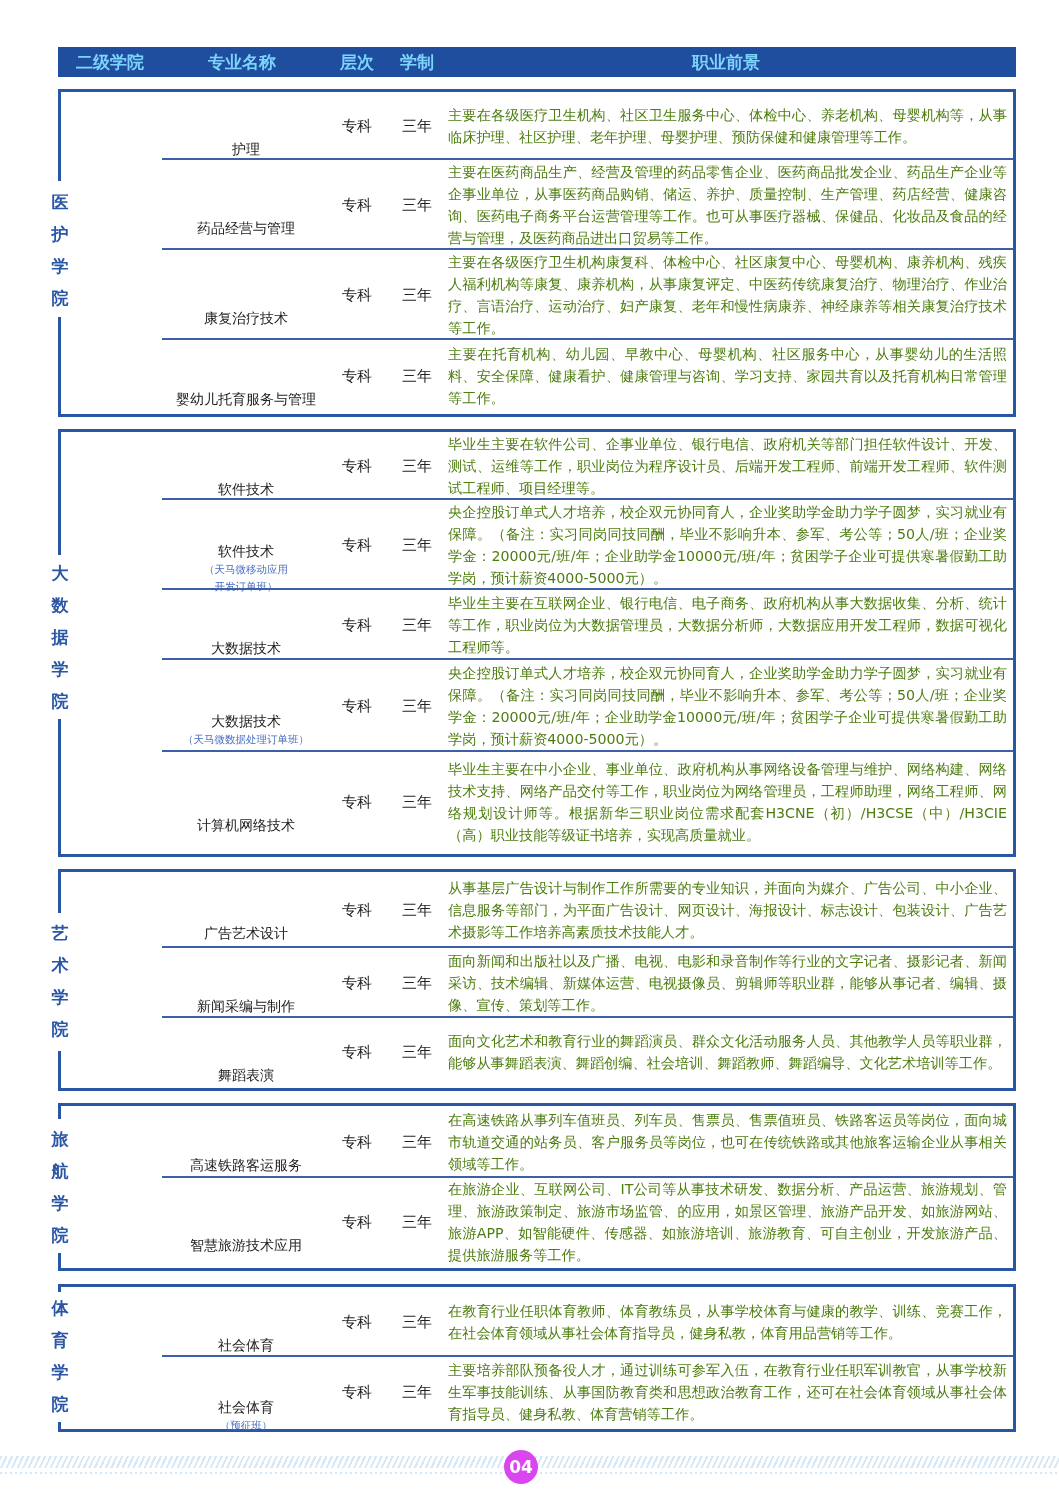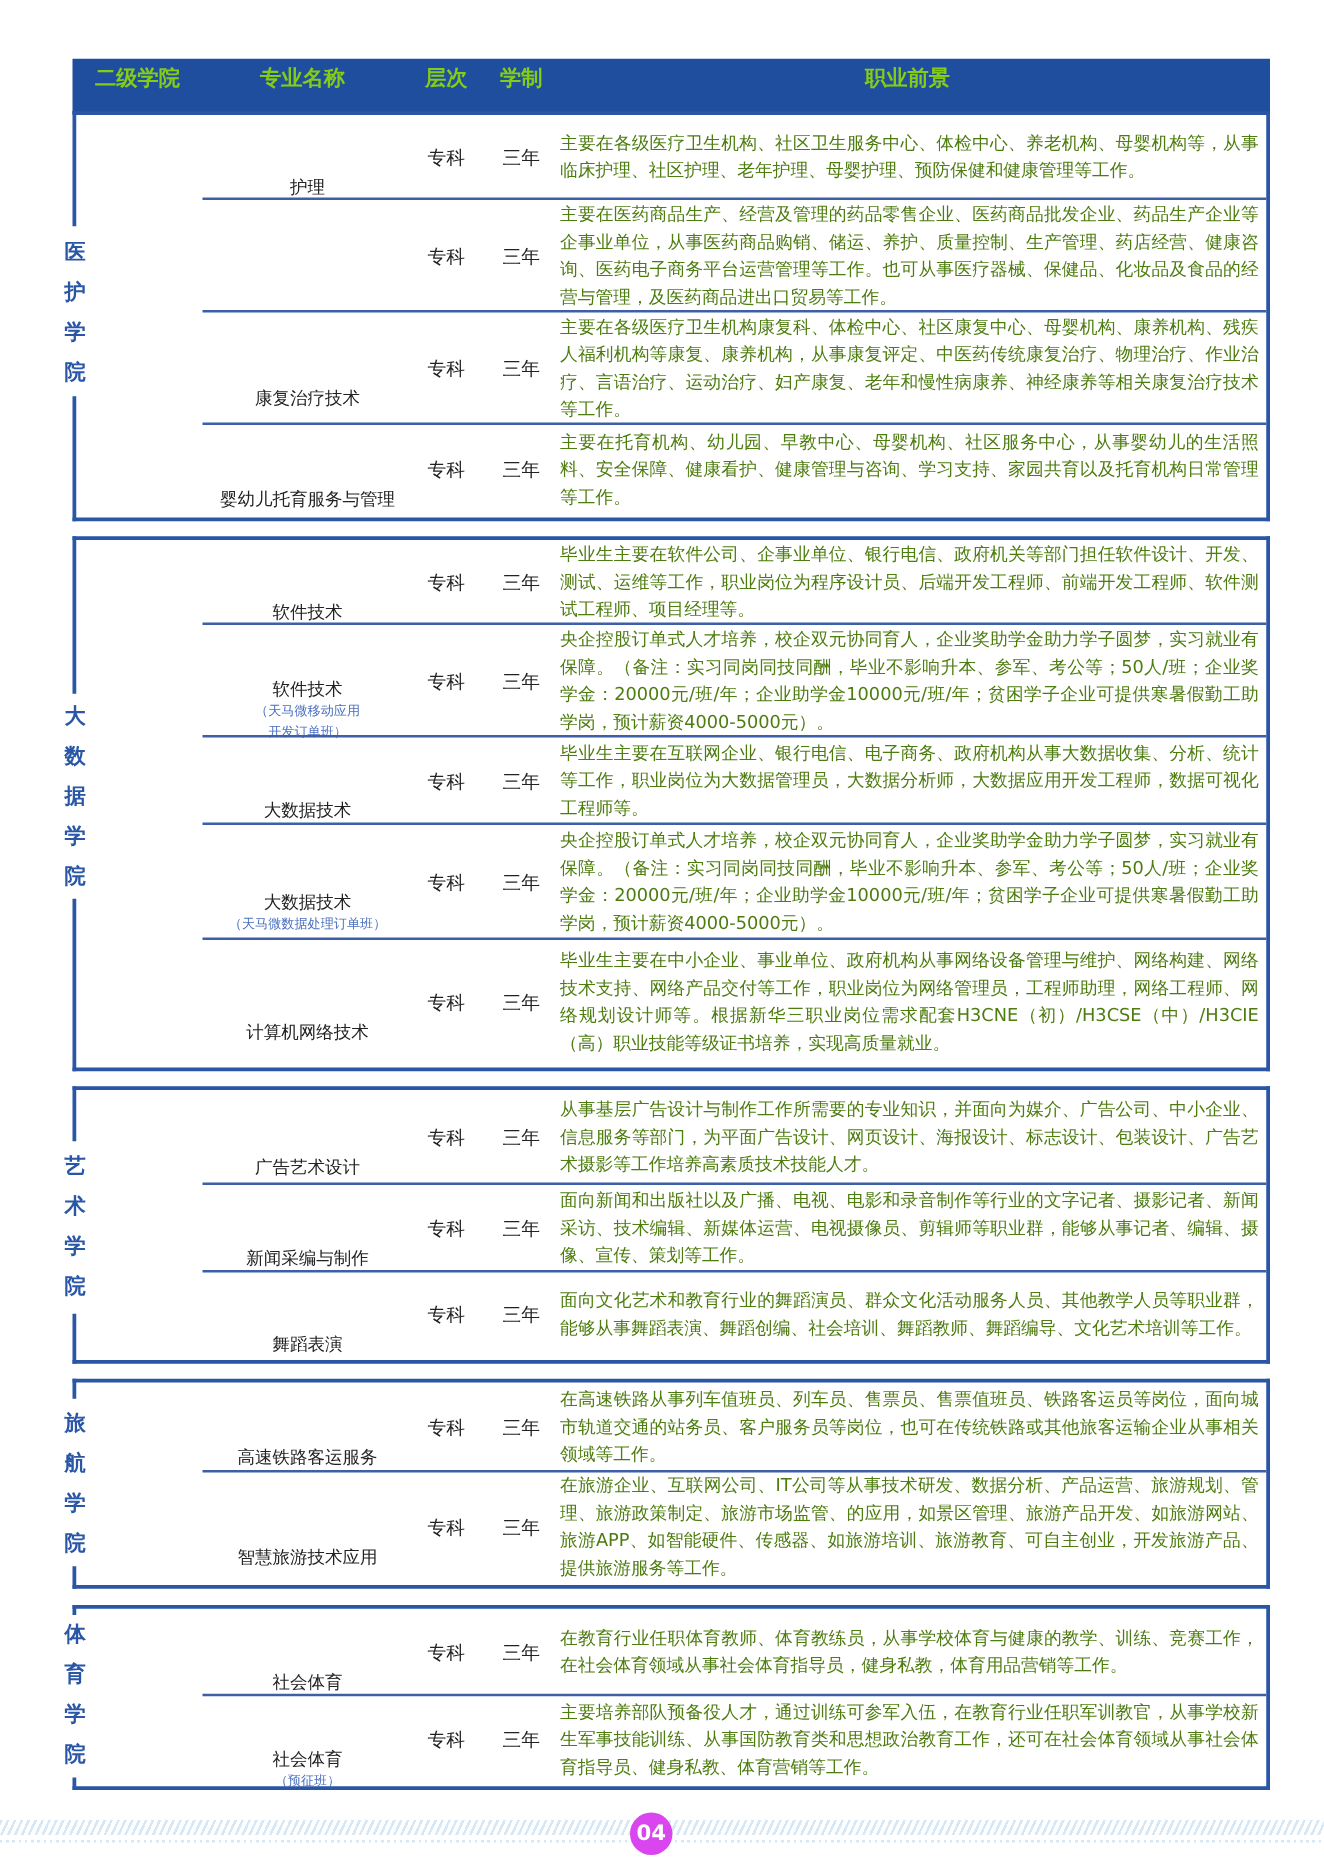--- a/index.html
+++ b/index.html
@@ -1,19 +1,19 @@
 <!DOCTYPE html>
 <html><head>
 <meta charset="utf-8">
 <style>
   html, body { margin: 0; padding: 0; background: #ffffff; }
   body { width: 1059px; height: 1501px; position: relative; overflow: hidden;
          font-family: "DejaVu Sans", "Liberation Sans", sans-serif; color: #222; }
-  .header { position: absolute; left: 58px; top: 47px; width: 958px; height: 44px;
-            background: #1f4e9f; color: #84cc16; font-weight: bold; font-size: 17px; }
+  .header { position: absolute; left: 58px; top: 47px; width: 958px; height: 30px;
+            background: #1f4e9f; color: #7dd3fc; font-weight: bold; font-size: 17px; }
   .header span { position: absolute; top: 4px; white-space: nowrap; }
   .section { position: absolute; left: 58px; width: 958px; box-sizing: border-box; }
   .section .box-top, .section .box-bottom { position: absolute; left: 0; right: 0; height: 3px; background: #2a56a6; }
   .section .box-top { top: 0; }
   .section .box-bottom { bottom: 0; }
   .section .box-right { position: absolute; right: 0; top: 0; bottom: 0; width: 3px; background: #2a56a6; }
   .section .box-left-a, .section .box-left-b { position: absolute; left: 0; width: 3px; background: #2a56a6; }
   .college-label { position: absolute; left: -9px; width: 22px; text-align: center;
                    color: #2a56a6; font-weight: bold; font-size: 17px; line-height: 32px; background: #fff; }
   .row { position: absolute; left: 104px; right: 3px; }
@@ -60,20 +60,23 @@
   <div class="row" style="top:3px;height:68px;">
     <div class="major">
         <div>护理</div>
       </div>
     <div class="level">专科</div>
     <div class="duration">三年</div>
     <div class="prospect">主要在各级医疗卫生机构、社区卫生服务中心、体检中心、养老机构、母婴机构等，从事临床护理、社区护理、老年护理、母婴护理、预防保健和健康管理等工作。</div>
     <div class="divider"></div>
   </div>
   <div class="row" style="top:71px;height:90px;">
+    <div class="major">
+        <div>药品经营与管理</div>
+      </div>
     <div class="level">专科</div>
     <div class="duration">三年</div>
     <div class="prospect">主要在医药商品生产、经营及管理的药品零售企业、医药商品批发企业、药品生产企业等企事业单位，从事医药商品购销、储运、养护、质量控制、生产管理、药店经营、健康咨询、医药电子商务平台运营管理等工作。也可从事医疗器械、保健品、化妆品及食品的经营与管理，及医药商品进出口贸易等工作。</div>
     <div class="divider"></div>
   </div>
   <div class="row" style="top:161px;height:90px;">
     <div class="major">
         <div>康复治疗技术</div>
       </div>
     <div class="level">专科</div>

